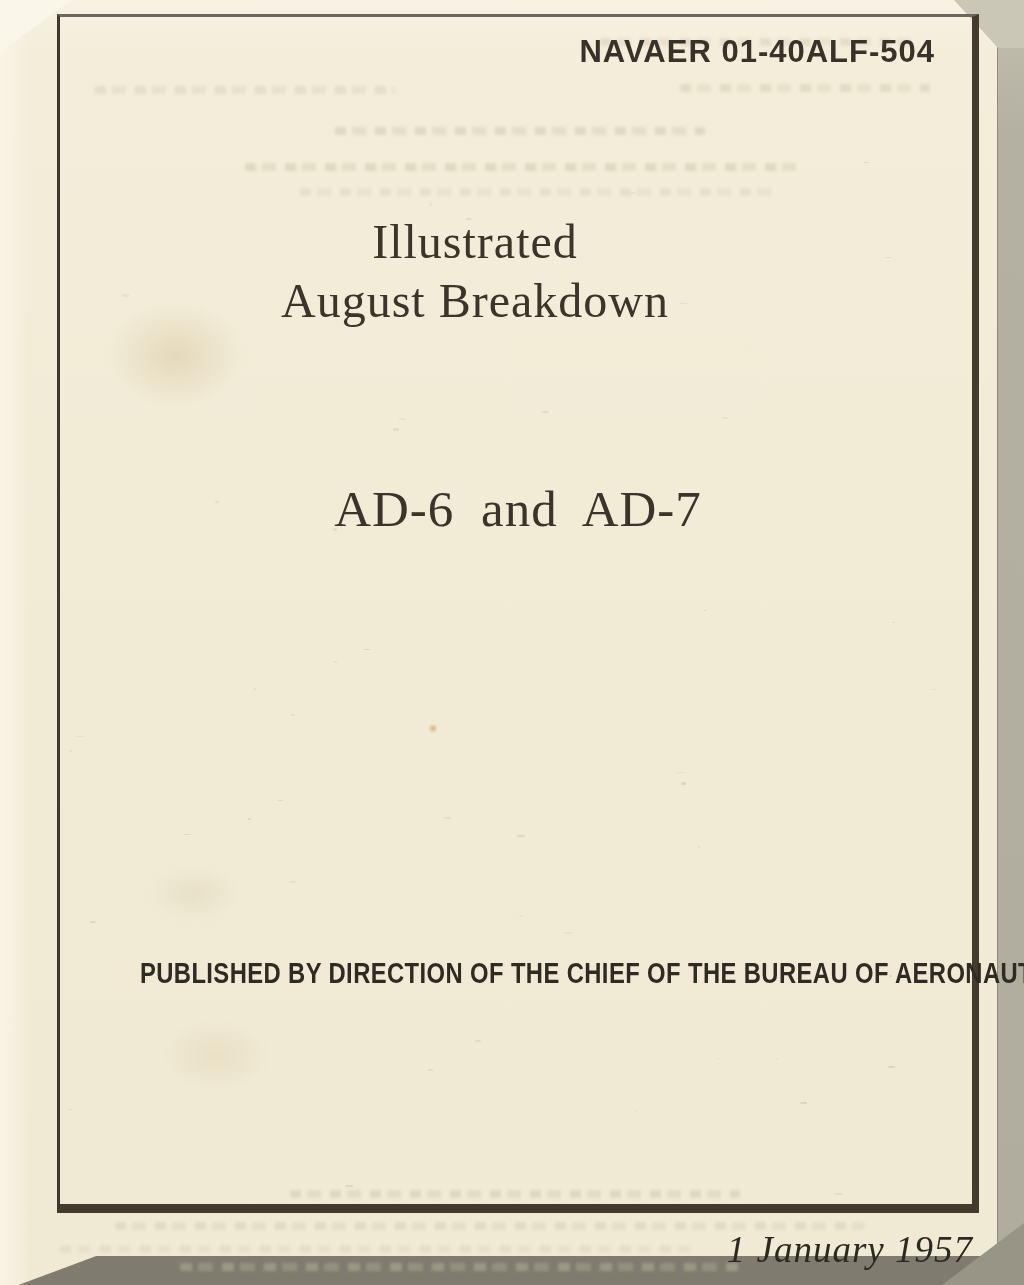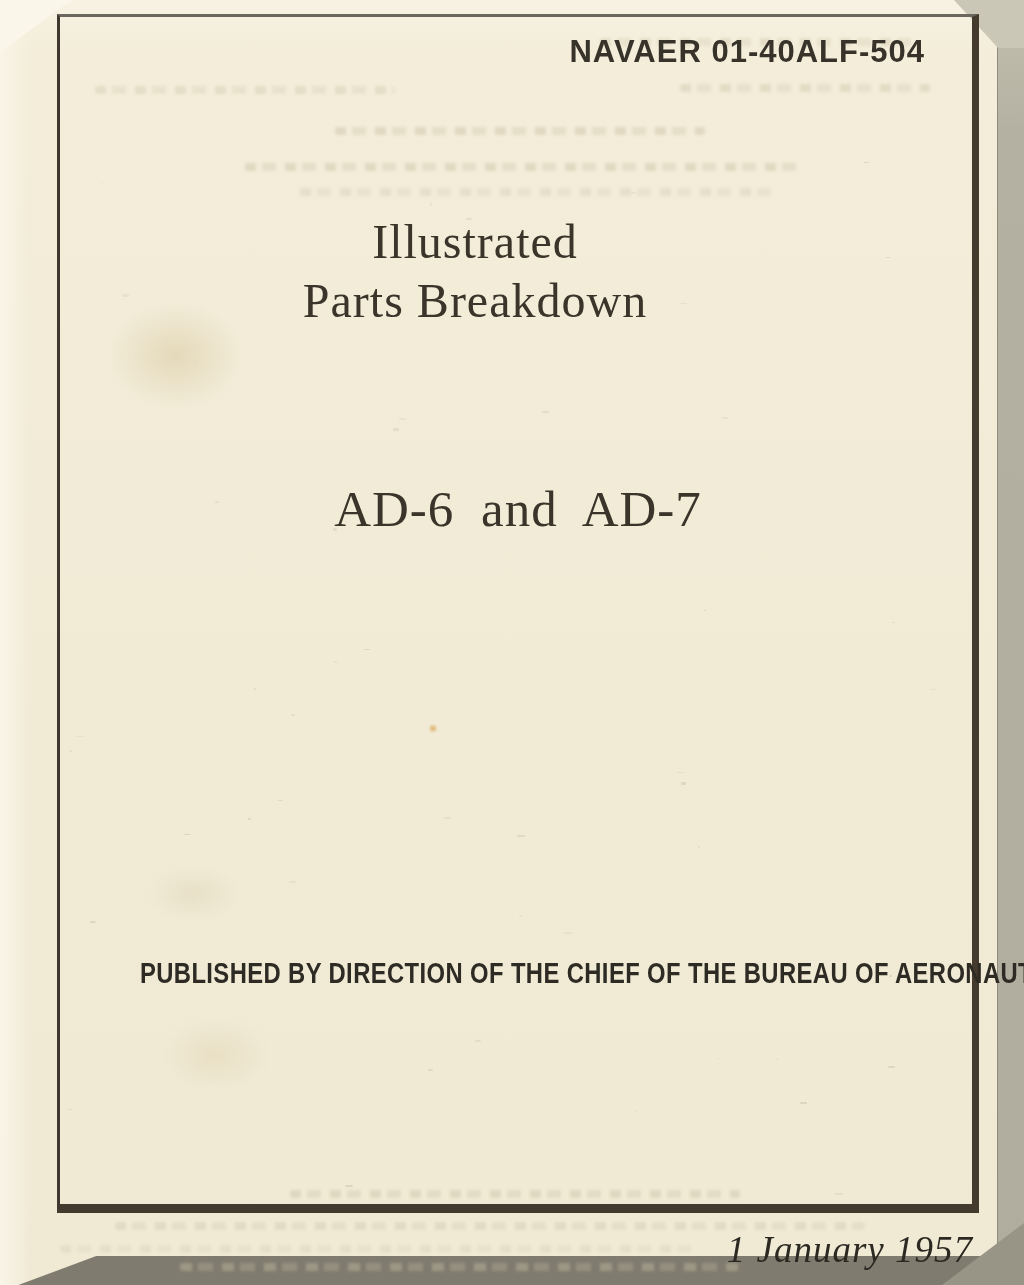--- a/index.html
+++ b/index.html
@@ -48,21 +48,21 @@
     position:absolute;left:57px;top:14px;width:922px;height:1199px;
     box-sizing:border-box;
     border-top:3px solid #6a675e;
     border-left:3px solid #40382e;
     border-right:7px solid #443a2e;
     border-bottom:9px solid #443a2e;
   }
   
   .txt{position:absolute;color:#3b352b;z-index:5;}
   .doc-number{
-    top:34px;right:99px;
+    top:34px;right:89px;
     font-family:"Liberation Sans", sans-serif;
     font-weight:700;font-size:31px;letter-spacing:1px;color:#37332b;
   }
   .title-block{
     left:57px;top:212px;width:836px;text-align:center;
     font-size:48px;line-height:59px;letter-spacing:1px;color:#3a342a;
   }
   .navy-models{
     left:57px;top:420px;width:922px;text-align:center;
     font-style:italic;font-size:35px;letter-spacing:3px;word-spacing:16px;color:#3e382d;
@@ -136,21 +136,21 @@
   <div class="bleed" style="top:188px;left:300px;width:480px;opacity:.22"></div>
   <div class="bleed" style="top:1190px;left:290px;width:450px;opacity:.33"></div>
   <div class="bleed" style="top:1222px;left:115px;width:750px;opacity:.28"></div>
   <div class="bleed" style="top:1245px;left:60px;width:640px;opacity:.20"></div>
   <div class="bleed light" style="top:1263px;left:180px;width:560px;opacity:.55"></div>
 
   <div class="txt doc-number">NAVAER 01-40ALF-504</div>
 
   <div class="txt title-block">
     <div>Illustrated</div>
-    <div>Parts Breakdown</div>
+    <div>August Breakdown</div>
   </div>
 
   <div class="txt models-line">AD-6 and AD-7</div>
 
   <div class="txt publisher-line">PUBLISHED BY DIRECTION OF THE CHIEF OF THE BUREAU OF AERONAUTICS</div>
 
   <div class="txt issue-date">1 January 1957</div>
 
 <div class="speck" style="left: 68px; top: 1109px; width: 4px; height: 1.3px; opacity: 0.37;"></div>
     <div class="speck" style="left: 542px; top: 411px; width: 7px; height: 2.2px; opacity: 0.31;"></div>

